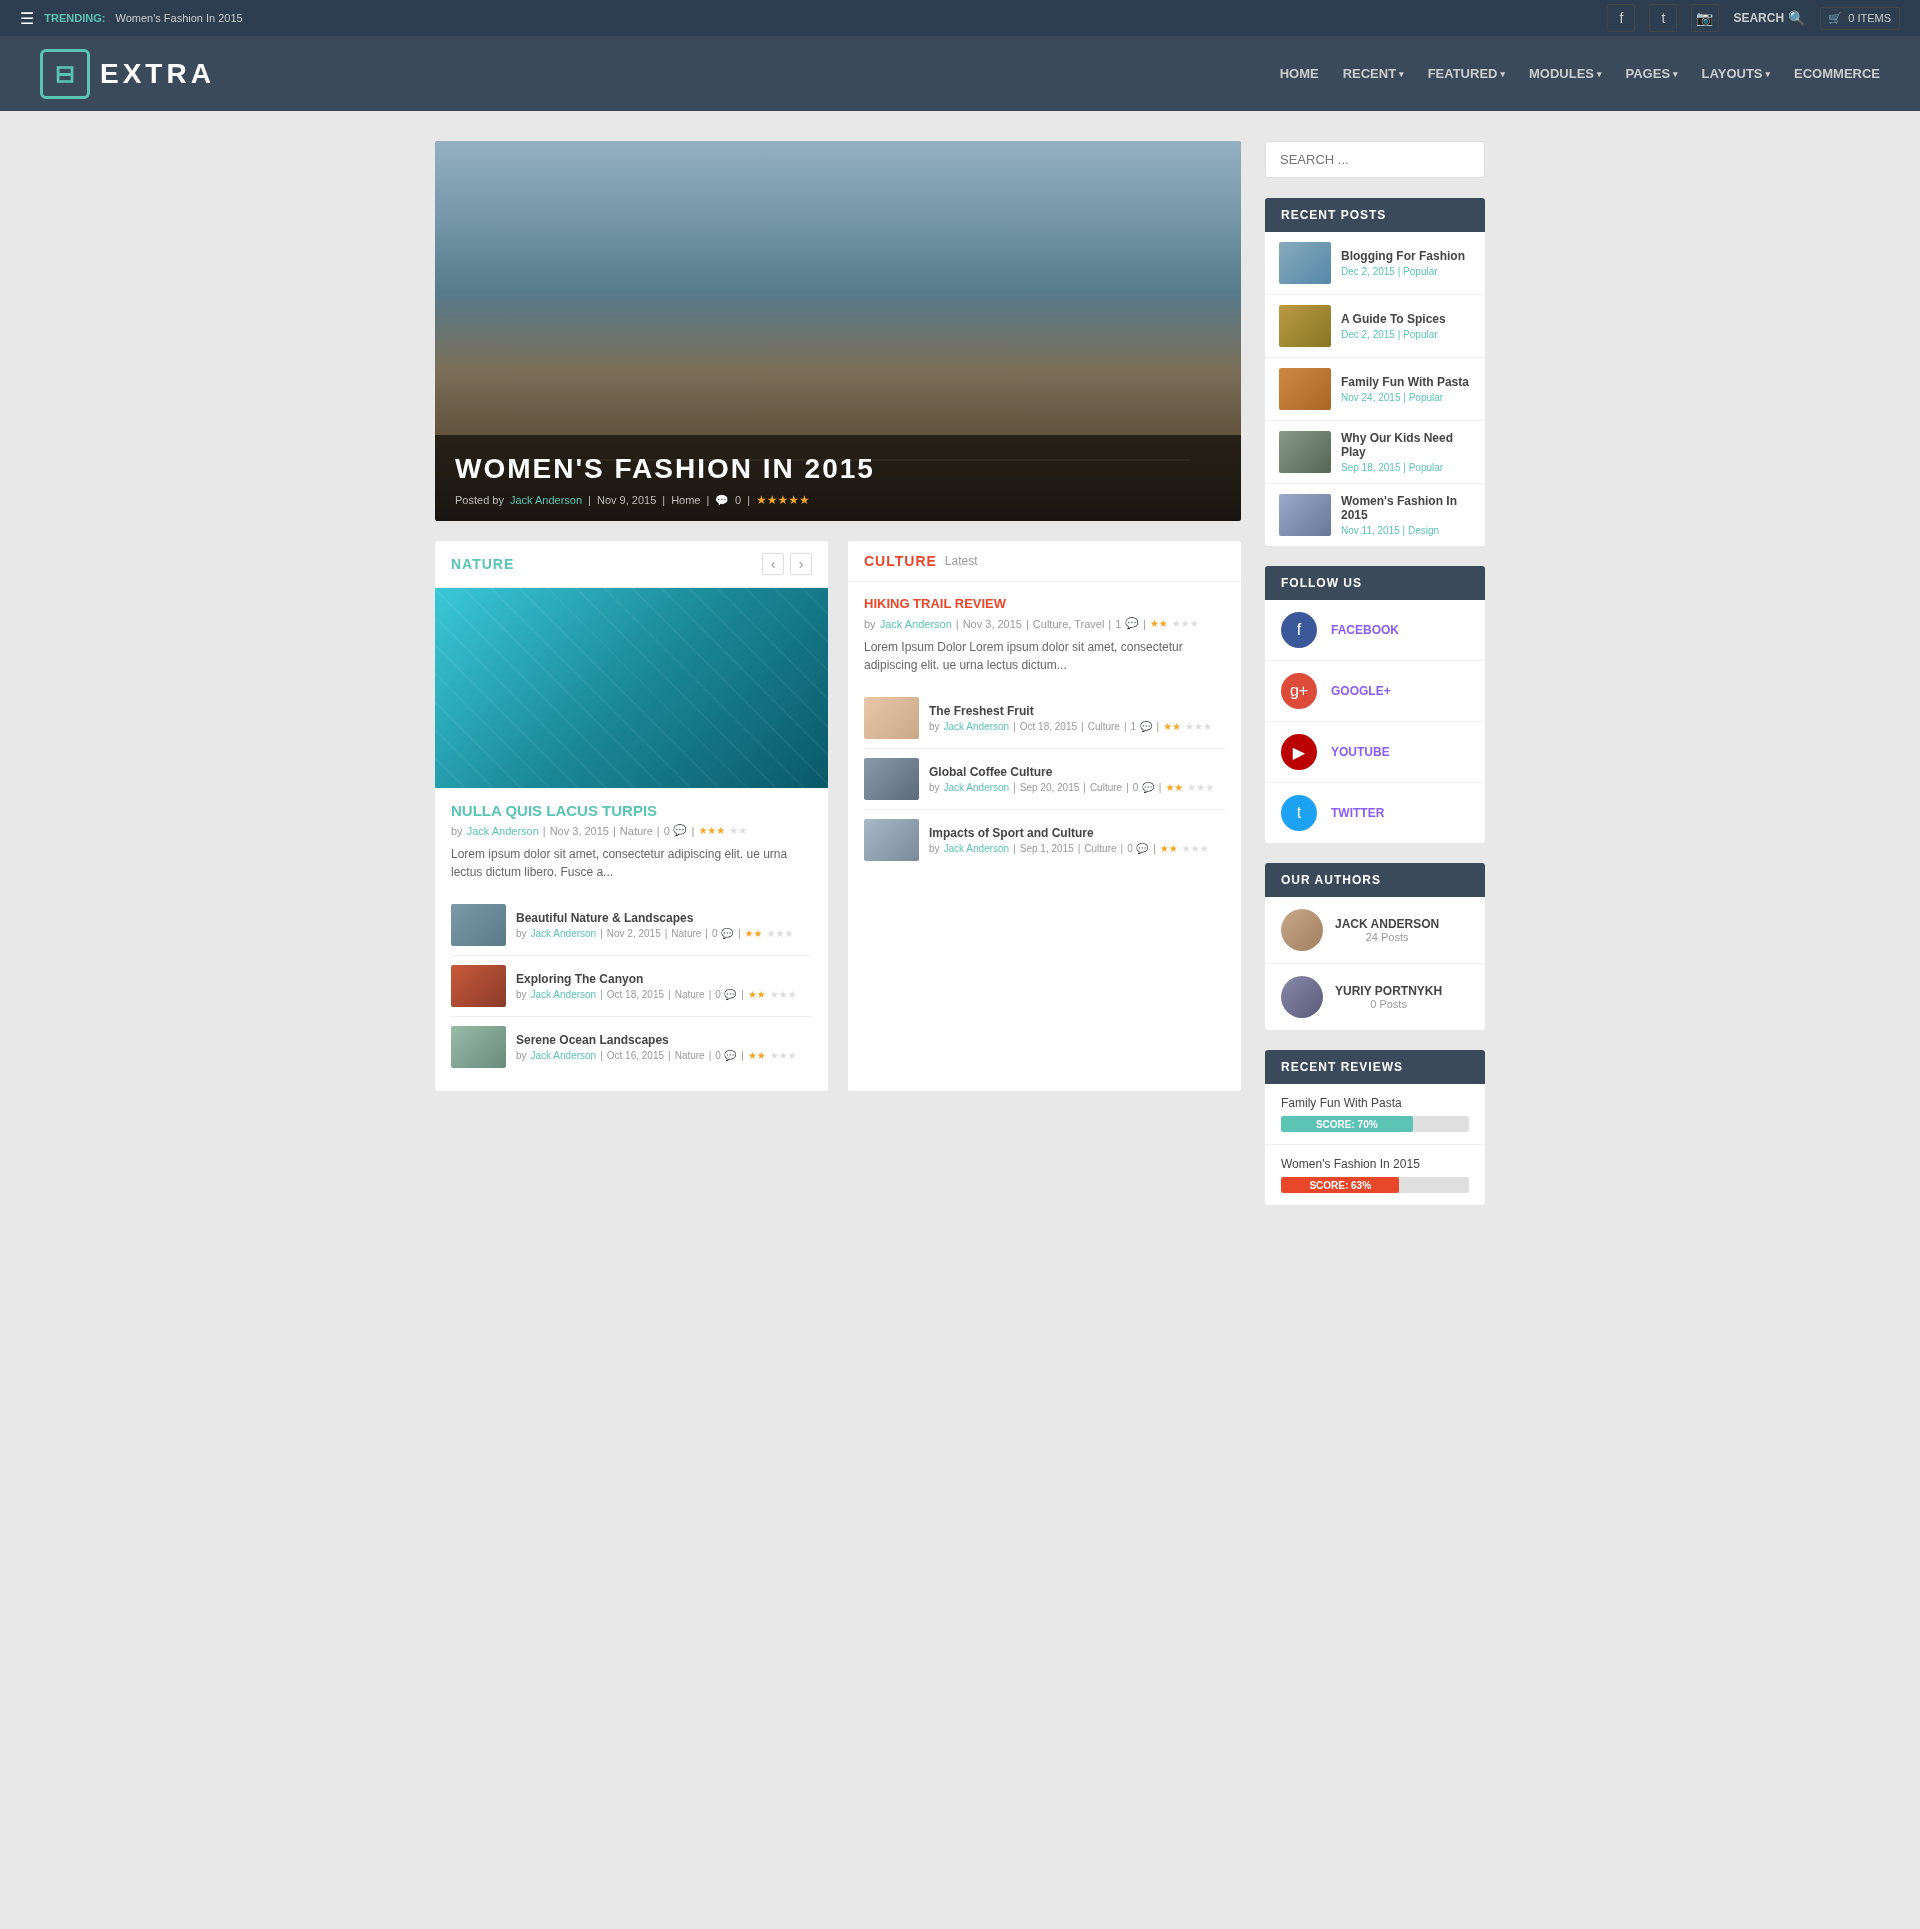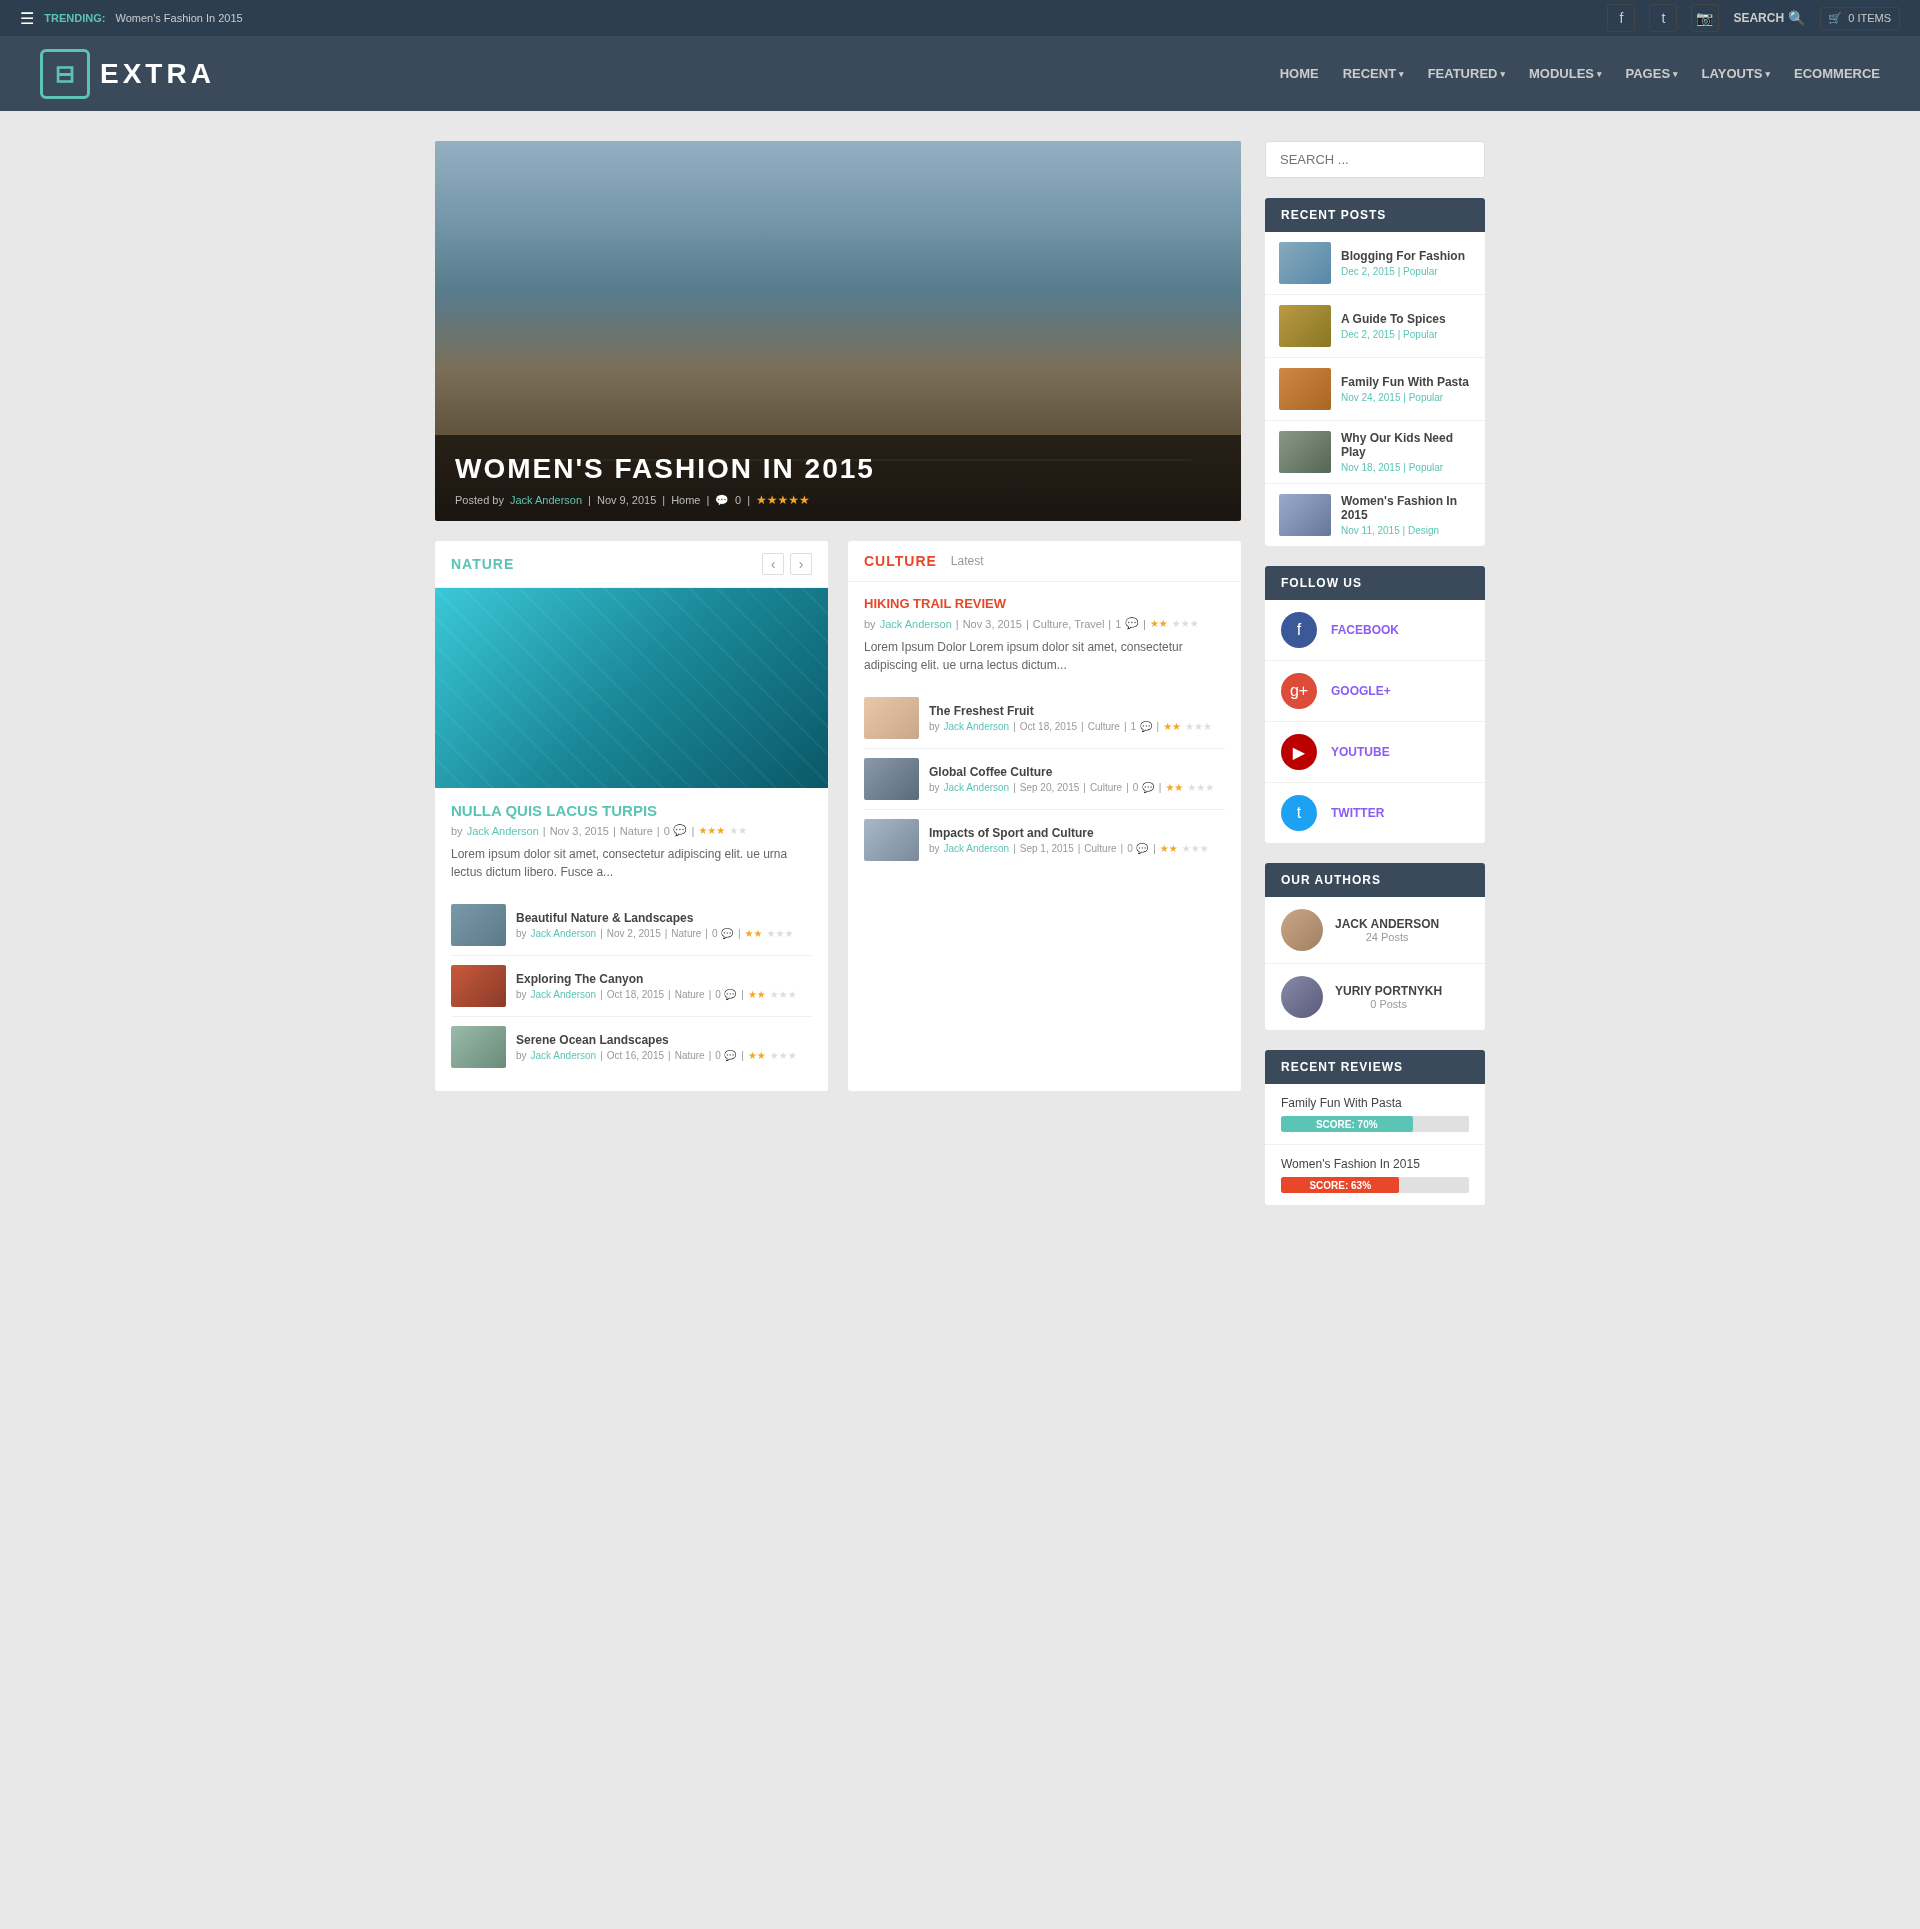--- a/index.html
+++ b/index.html
@@ -42,21 +42,21 @@
     .hero-stars { color: #f5a623; font-size: 12px; }
 
     
     .section-grid { display: flex; gap: 20px; margin-bottom: 20px; }
     .nature-section { flex: 1; background: #fff; border-radius: 3px; overflow: hidden; }
     .culture-section { flex: 1; background: #fff; border-radius: 3px; overflow: hidden; }
 
     .section-header { display: flex; align-items: center; justify-content: space-between; padding: 12px 16px; border-bottom: 1px solid #eee; }
     .section-title-nature { color: #5bc4b5; font-weight: bold; font-size: 14px; text-transform: uppercase; letter-spacing: 1px; }
     .section-title-culture { color: #e8472a; font-weight: bold; font-size: 14px; text-transform: uppercase; letter-spacing: 1px; }
-    .section-subtitle { color: #999; font-size: 12px; margin-left: 14px; }
+    .section-subtitle { color: #999; font-size: 12px; margin-left: 8px; }
     .nav-arrows { display: flex; gap: 6px; }
     .nav-arrow-btn { color: #999; cursor: pointer; font-size: 14px; border: 1px solid #ddd; width: 22px; height: 22px; display: flex; align-items: center; justify-content: center; border-radius: 2px; }
 
     .nature-image { width: 100%; height: 200px; background: linear-gradient(135deg, #2ab8c8 0%, #1a8a9a 30%, #0d6a7a 60%, #1a9aaa 80%, #5acada 100%); position: relative; overflow: hidden; }
     .nature-image-inner { width: 100%; height: 100%; background:
       repeating-linear-gradient(45deg, rgba(255,255,255,0.05) 0px, rgba(255,255,255,0.05) 2px, transparent 2px, transparent 20px),
       linear-gradient(135deg, #3ac8d8 0%, #1a8898 50%, #0a5868 100%); }
 
     .culture-image { width: 100%; height: 200px; background: linear-gradient(to bottom, #6a7a8a 0%, #4a5a6a 50%, #3a4a5a 100%); position: relative; display: flex; align-items: center; justify-content: center; }
     .score-bar-culture { position: absolute; bottom: 0; left: 0; right: 0; background: #e8472a; color: #fff; text-align: center; font-size: 11px; font-weight: bold; padding: 4px; text-transform: uppercase; }
@@ -442,21 +442,21 @@
             <span data-interactable="false">Popular</span>
           </div>
         </div>
       </div>
 
       <div class="recent-post-item" data-interactable="false">
         <div class="recent-thumb rthumb4" data-interactable="false"></div>
         <div class="recent-post-info" data-interactable="false">
           <div class="recent-post-title" data-interactable="true">Why Our Kids Need Play</div>
           <div class="recent-post-meta" data-interactable="false">
-            <span data-interactable="false">Nov 18, 2015</span>
+            <span data-interactable="false">Sep 18, 2015</span>
             <span data-interactable="false"> | </span>
             <span data-interactable="false">Popular</span>
           </div>
         </div>
       </div>
 
       <div class="recent-post-item" data-interactable="false">
         <div class="recent-thumb rthumb5" data-interactable="false"></div>
         <div class="recent-post-info" data-interactable="false">
           <div class="recent-post-title" data-interactable="true">Women's Fashion In 2015</div>

